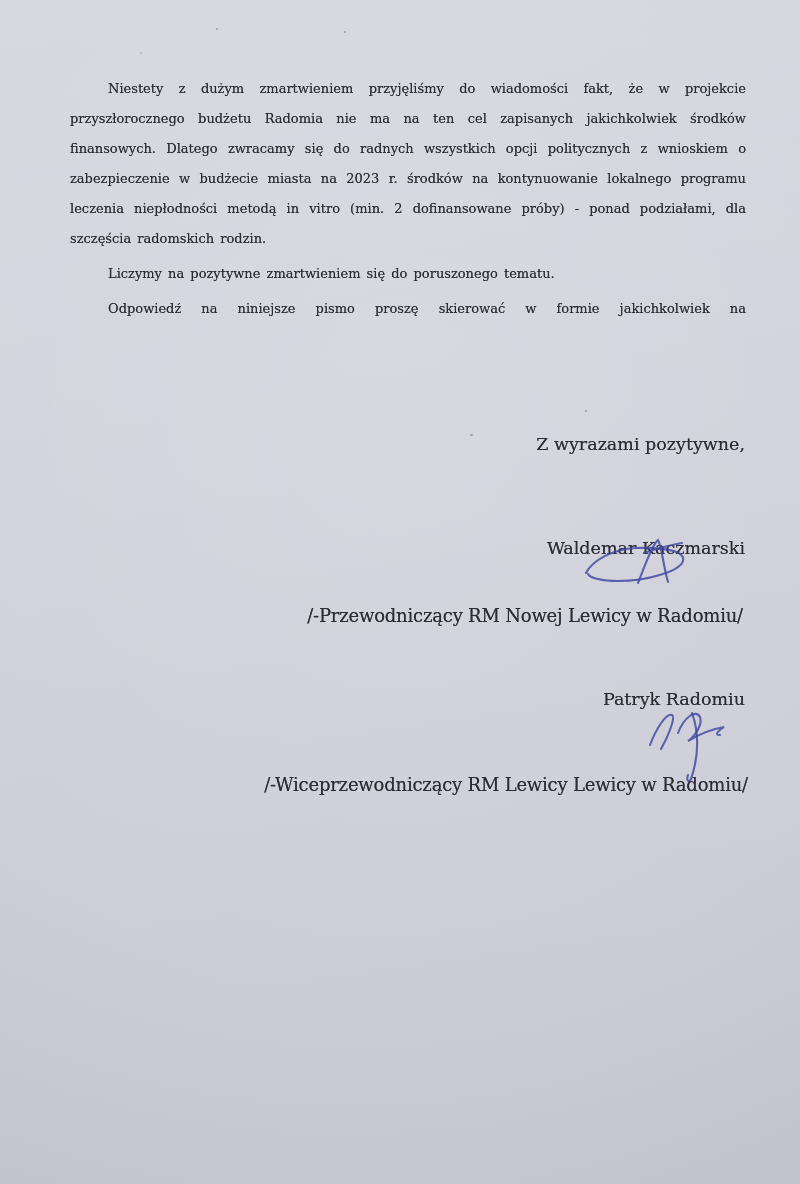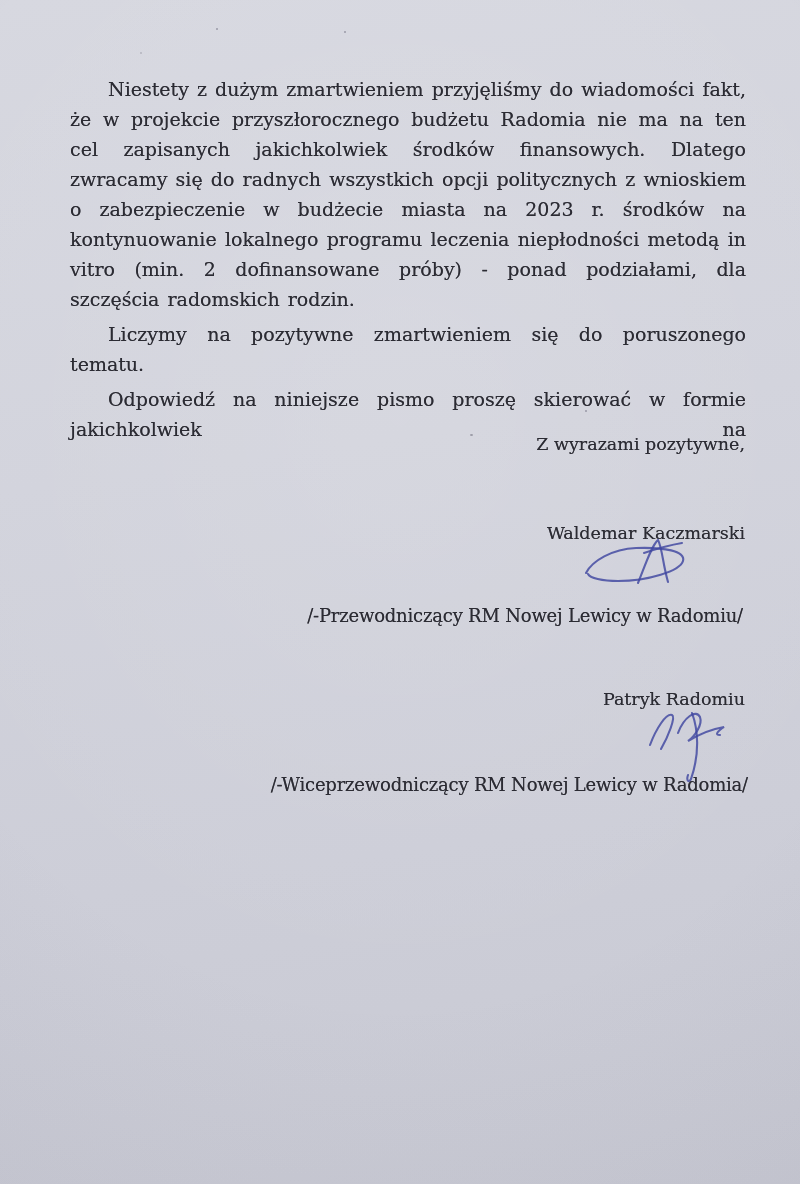--- a/index.html
+++ b/index.html
@@ -19,21 +19,21 @@
     color: #2b2b33;
   }
   .body-text {
     position: absolute;
     left: 70px;
     top: 74px;
     width: 676px;
   }
   .body-text p {
     margin: 0 0 5px 0;
-    font-size: 19px;
+    font-size: 13px;
     line-height: 30px;
     text-align: justify;
     text-indent: 38px;
     word-spacing: 2px;
     text-shadow: 0 0 0.6px rgba(43,43,51,0.65);
   }
   .p-request {
     text-align-last: justify;
     margin-bottom: 0 !important;
   }
@@ -55,21 +55,21 @@
     font-size: 17.5px;
     text-shadow: 0 0 0.6px rgba(43,43,51,0.65);
   }
   .sig-title {
     position: absolute;
     font-size: 18px;
     letter-spacing: -0.2px;
     text-shadow: 0 0 0.6px rgba(43,43,51,0.65);
     margin-top: 43px;
   }
-  .name-1  { top: 523px; margin-left: 16px; }
+  .name-1  { top: 538px; margin-left: 16px; }
   .title-1 { top: 562px; right: 57px; }
   .name-2  { top: 689px; }
   .title-2 { top: 731px; right: 52px; }
   .signature-svg {
     position: absolute;
     pointer-events: none;
   }
   .signature-svg path {
     fill: none;
     stroke: #3f47a0;
@@ -117,21 +117,21 @@
   <div class="sig-title title-1">/-Przewodniczący RM Nowej Lewicy w Radomiu/</div>
 
   <div class="sig-name name-2">Patryk Radomiu</div>
 
   <svg class="signature-svg sig-svg-2" width="90" height="82" viewBox="0 0 90 82">
     <path d="M 6 44 C 12 28 22 12 28 14 C 32 16 24 36 17 48"></path>
     <path d="M 34 32 C 40 16 52 8 56 16 C 59 24 50 36 44 40 C 54 34 68 28 80 26 C 74 30 70 34 76 34"></path>
     <path d="M 48 12 C 54 28 56 52 47 78 C 45 82 42 80 44 74"></path>
   </svg>
 
-  <div class="sig-title title-2">/-Wiceprzewodniczący RM Nowej Lewicy w Radomia/</div>
+  <div class="sig-title title-2">/-Wiceprzewodniczący RM Lewicy Lewicy w Radomiu/</div>
 
   <div class="speck speck-1"></div>
   <div class="speck speck-2"></div>
   <div class="speck speck-3"></div>
   <div class="speck speck-4"></div>
   <div class="speck speck-5"></div>
 
 </div>
 
 </body></html>

